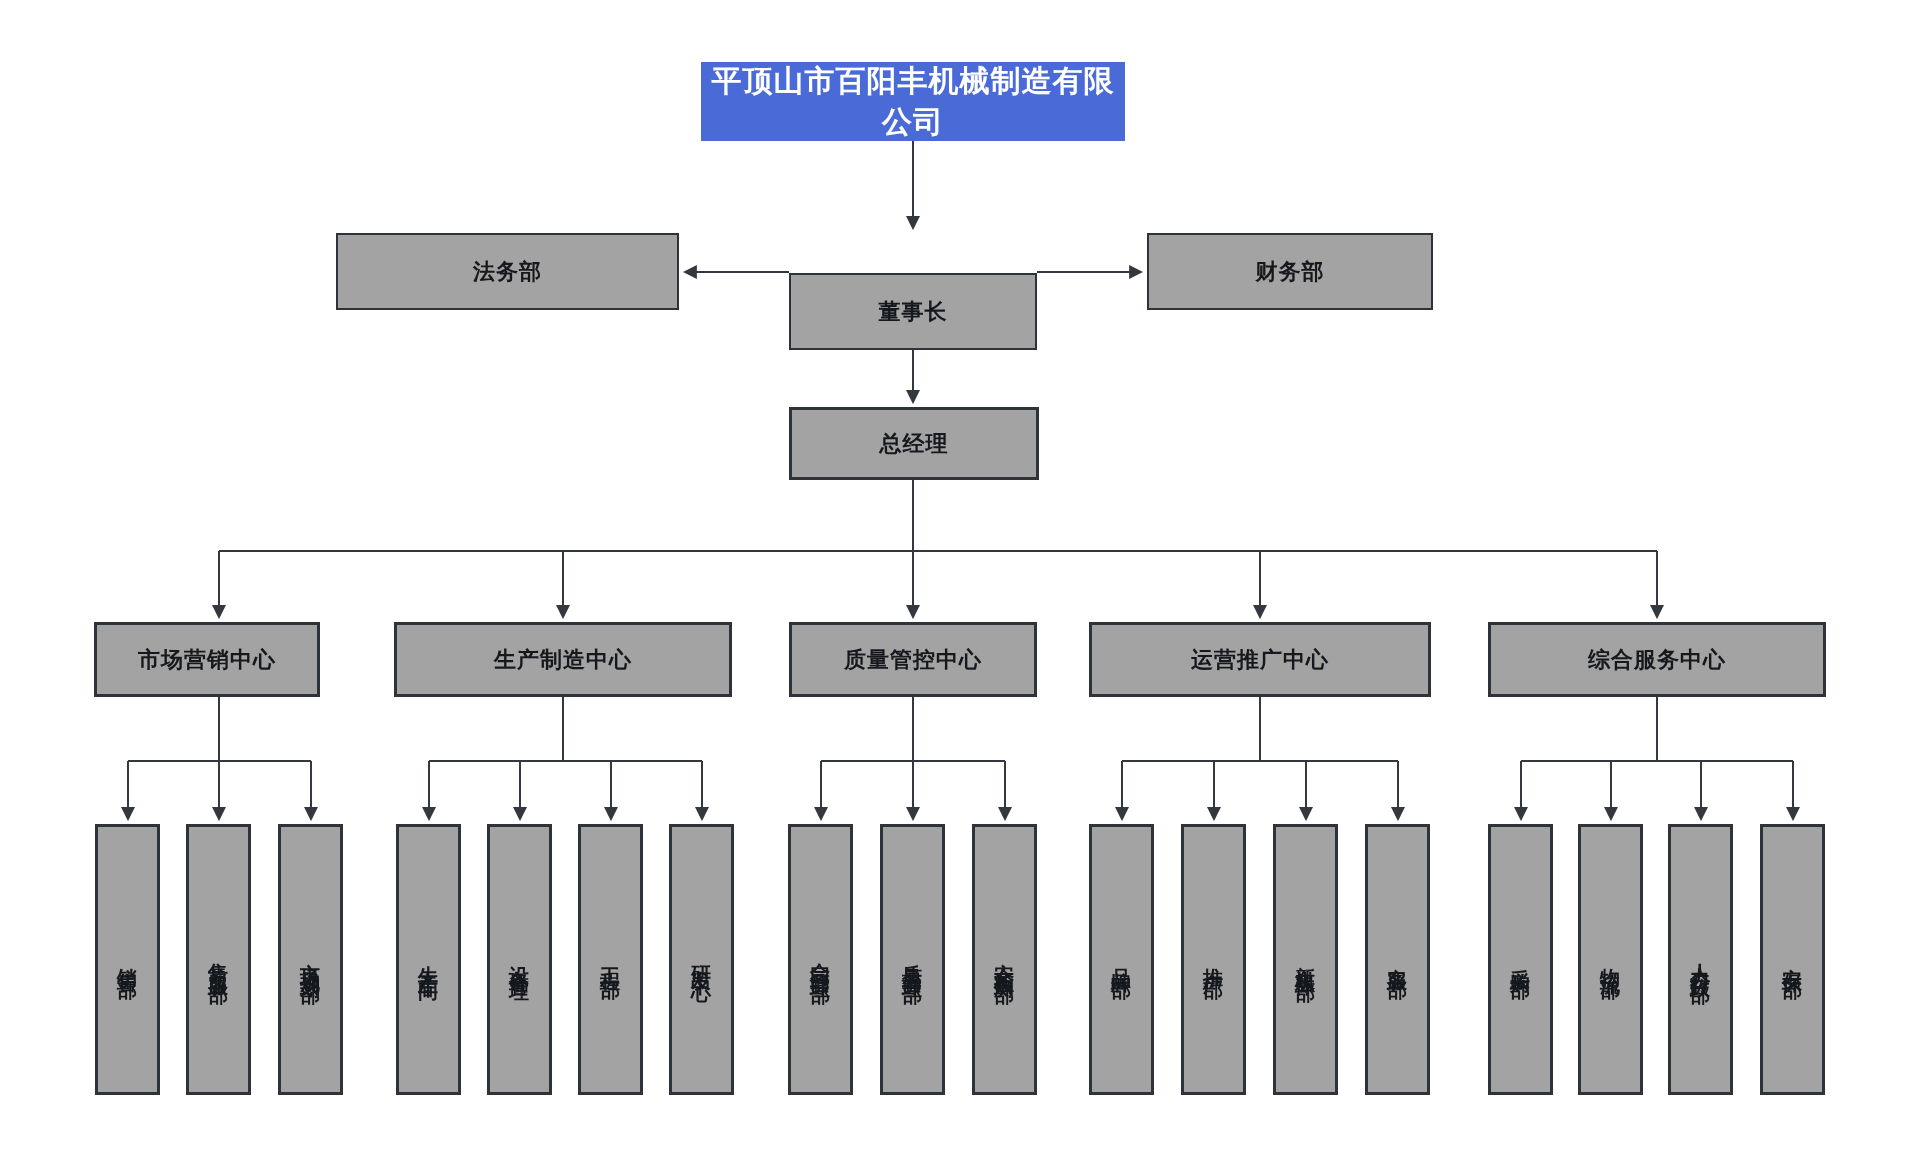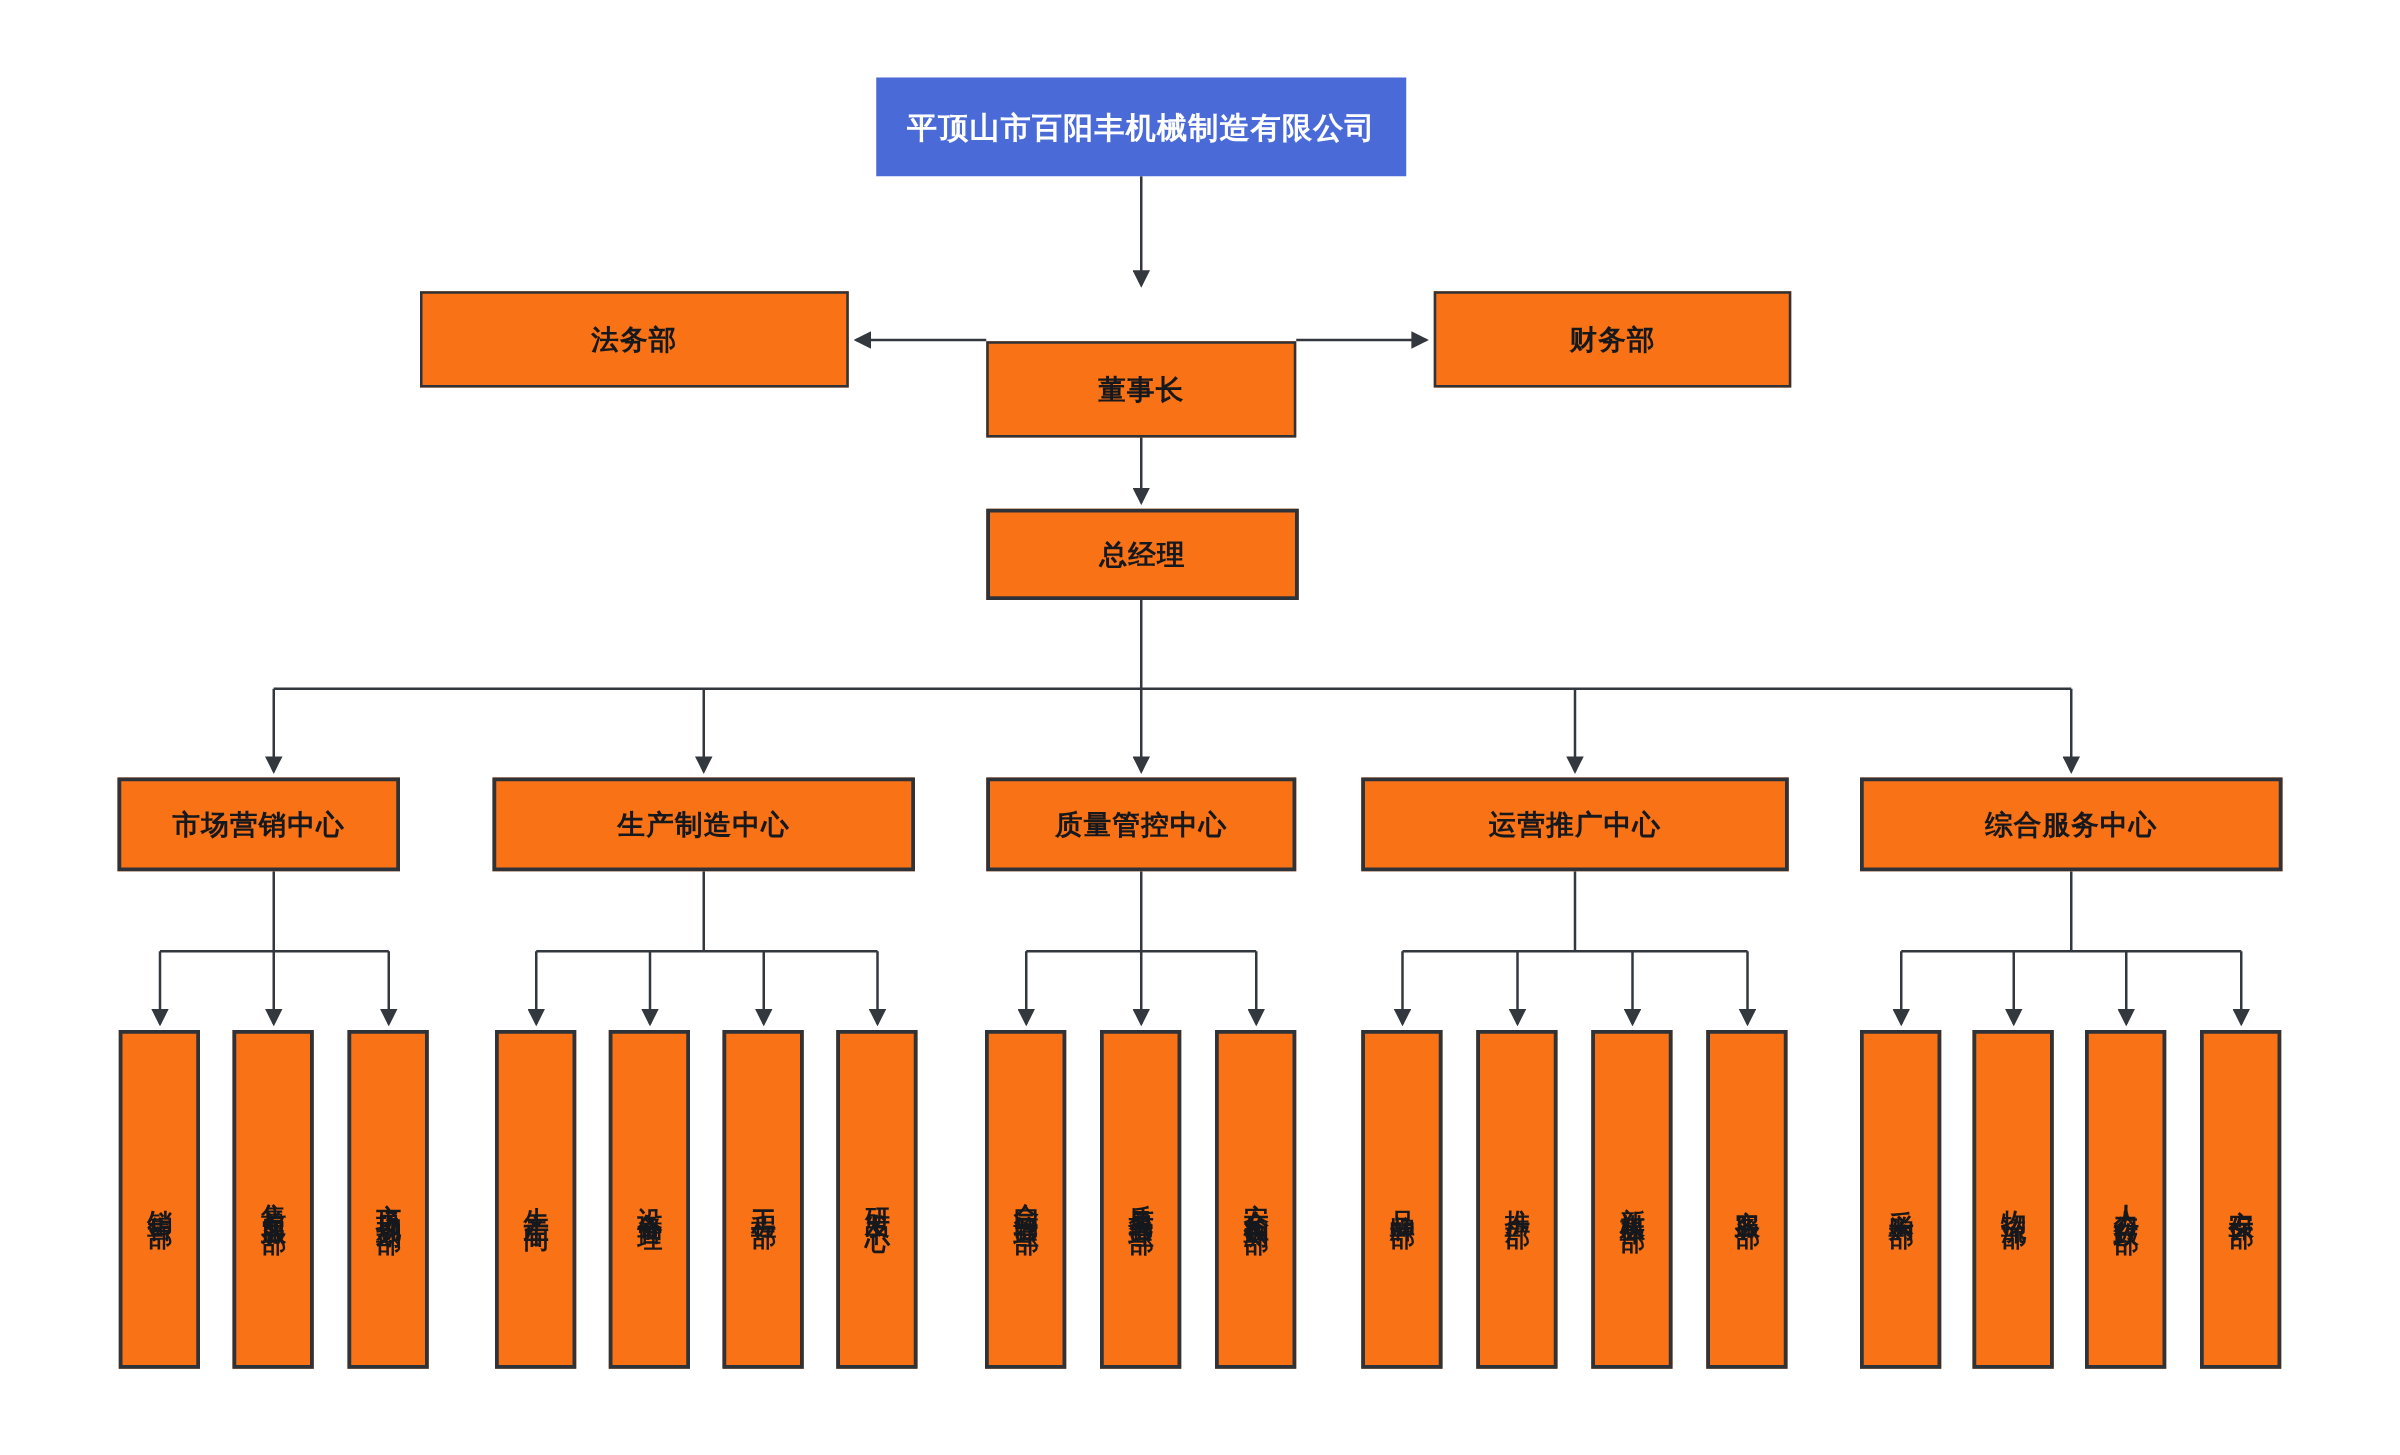--- a/index.html
+++ b/index.html
@@ -13,36 +13,36 @@
   }
   #connectors {
     position: absolute;
     left: 0; top: 0;
     width: 1920px; height: 1164px;
     pointer-events: none;
   }
   .node {
     position: absolute;
     box-sizing: border-box;
-    background: #f97316;
+    background: #a3a3a3;
     border: 2px solid #2e3339;
     display: flex;
     align-items: center;
     justify-content: center;
     color: #15181d;
     font-weight: 700;
     font-size: 22px;
     letter-spacing: 1px;
     text-align: center;
   }
   .node.root {
     background: #4a6ad8;
     border: none;
     color: #ffffff;
-    font-size: 24px;
+    font-size: 30px;
   }
   .node.thick { border-width: 3px; }
   .leaf .label {
     writing-mode: vertical-rl;
     text-orientation: upright;
     font-size: 20px;
     line-height: 1;
     letter-spacing: 5px;
   }
 </style>

